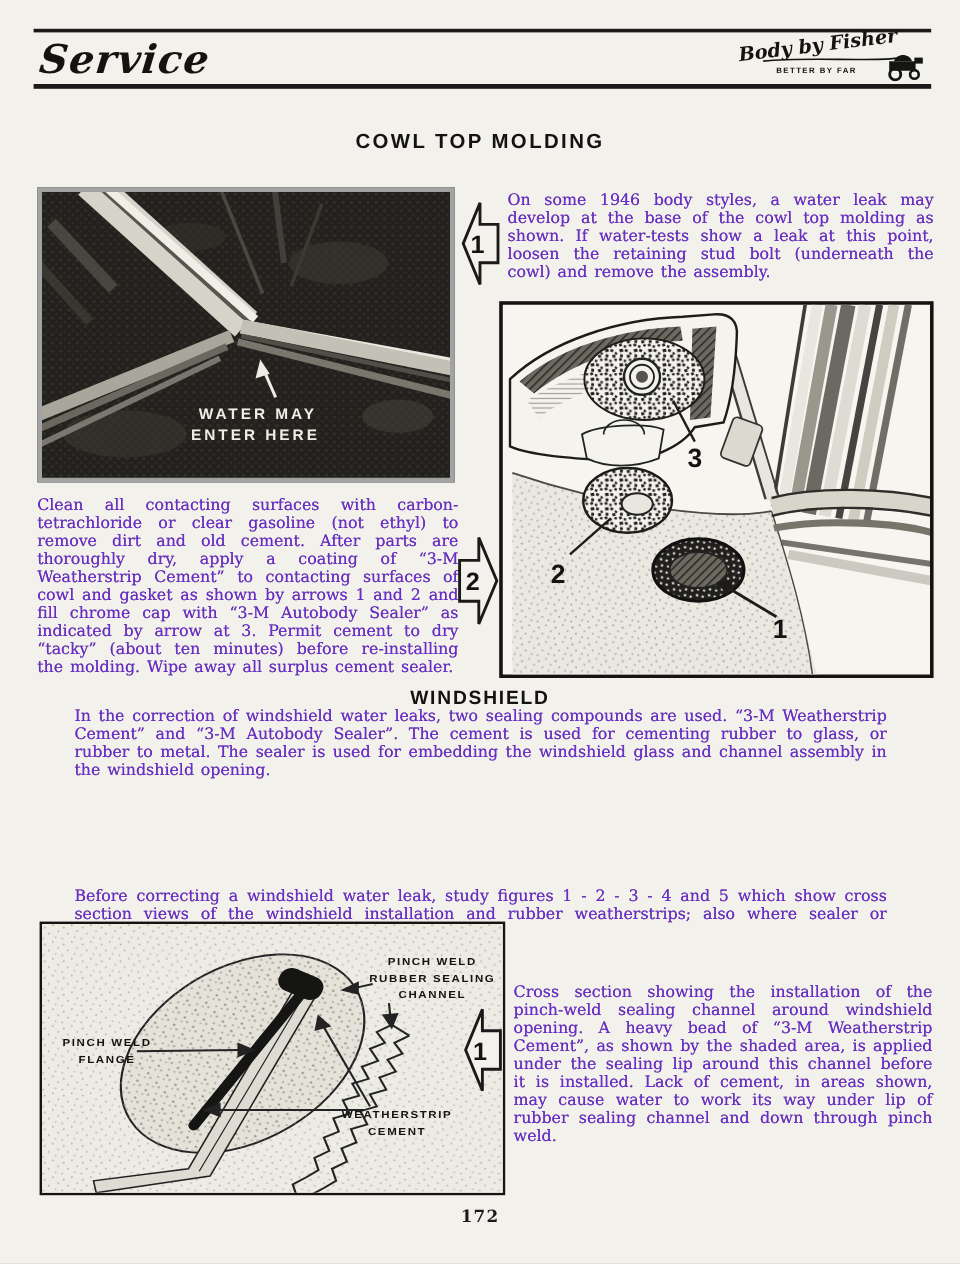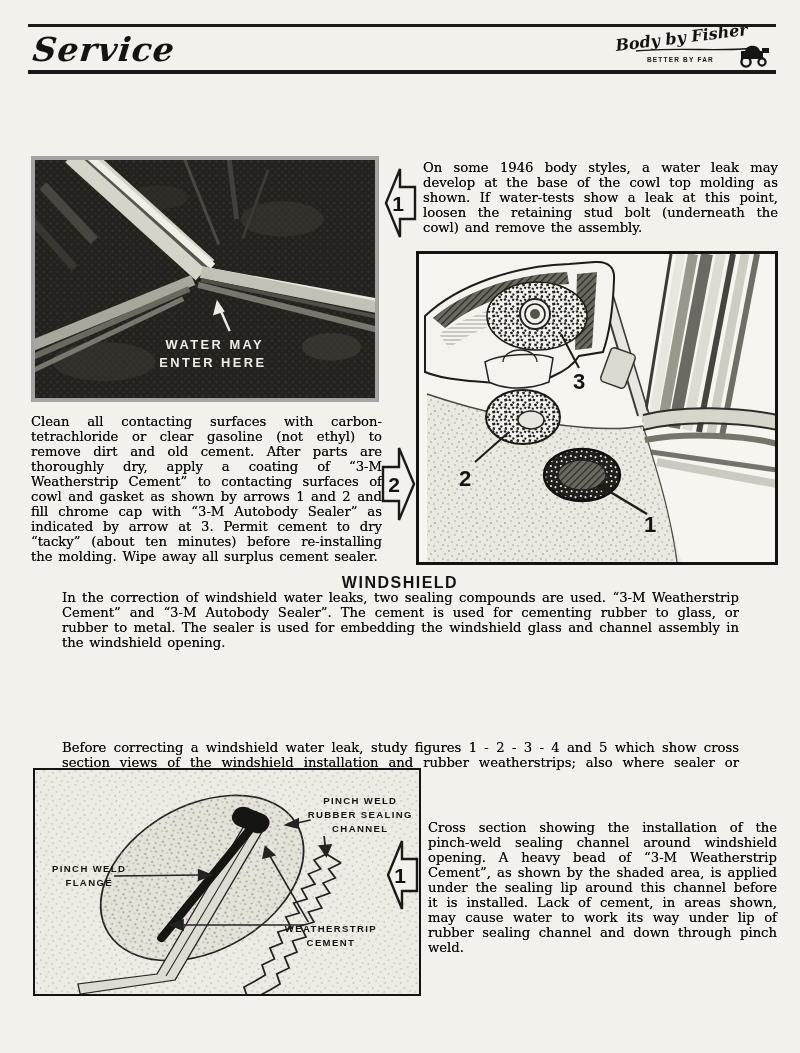--- a/index.html
+++ b/index.html
@@ -20,21 +20,21 @@
   h1.title,h2.title2{position:absolute;left:0;width:800px;text-align:center;margin:0;
         font-family:"Liberation Sans",sans-serif;font-weight:bold;color:#141312;}
   h1.title{top:108px;font-size:17px;letter-spacing:2px;}
   h2.title2{top:574px;font-size:16px;letter-spacing:1.5px;}
   figure{margin:0;box-sizing:border-box;position:absolute;}
   .photo-fig{left:31px;top:156px;width:348px;height:246px;border:4px solid #a3a3a3;background:#22211d;}
   .illus-fig{left:416px;top:251px;width:362px;height:314px;border:3px solid #141312;background:#f6f5f0;}
   .diagram-fig{left:33px;top:768px;width:388px;height:228px;border:2px solid #141312;background:#ecebe4;}
   figure svg{display:block;width:100%;height:100%;}
   .body{position:absolute;margin:0;font-size:13.2px;line-height:15px;text-align:justify;
-        color:#000000;word-spacing:1.5px;text-shadow:0 0 .3px rgba(38,36,33,.7);}
+        color:#6d28d9;word-spacing:1.5px;text-shadow:0 0 .3px rgba(38,36,33,.7);}
   .rt1{left:423px;top:160px;width:355px;}
   .lt1{left:31px;top:414px;width:351px;}
   .w1{left:62px;top:590px;width:677px;}
   .w2{left:62px;top:679px;width:677px;}
   .w3{left:62px;top:740px;width:677px;}
   .rb1{left:428px;top:820px;width:349px;}
   .callout{position:absolute;}
   .c1a{left:383px;top:164px;}
   .c2{left:377px;top:442px;}
   .c1b{left:385px;top:836px;}
@@ -63,20 +63,21 @@
       <path d="M3,9 h22 v8 h-22 z" fill="#151514"></path>
       <path d="M7,9 C 9,2 20,2 22,9 Z" fill="#151514"></path>
       <rect x="24" y="6" width="7" height="5" fill="#151514"></rect>
       <circle cx="8" cy="20" r="4.6" fill="none" stroke="#151514" stroke-width="2.4"></circle>
       <circle cx="24" cy="20" r="3.6" fill="none" stroke="#151514" stroke-width="2.2"></circle>
     </svg>
   </div>
 
   <div class="rule rule-hb"></div>
 
+  <h1 class="title">COWL TOP MOLDING</h1>
 
   <figure class="photo-fig">
     <svg viewBox="0 0 344 242" preserveAspectRatio="none">
       <defs>
         <pattern id="ph-half" width="7" height="7" patternUnits="userSpaceOnUse">
           <circle cx="1.8" cy="1.8" r="1.5" fill="#3a3931"></circle>
           <circle cx="5.3" cy="5.3" r="1.3" fill="#35342c"></circle>
         </pattern>
       </defs>
       <rect width="344" height="242" fill="#22211d"></rect>
@@ -295,14 +296,15 @@
     </svg>
   </figure>
 
   <svg class="callout c1b" width="34" height="78" viewBox="0 0 34 78">
     <polygon points="32,23 17,23 17,5 3,39 17,73 17,55 32,55"></polygon>
     <text x="15" y="47" text-anchor="middle">1</text>
   </svg>
 
   <p class="body rb1">Cross section showing the installation of the pinch-weld sealing channel around windshield opening. A heavy bead of “3-M Weatherstrip Cement”, as shown by the shaded area, is applied under the sealing lip around this channel before it is installed. Lack of cement, in areas shown, may cause water to work its way under lip of rubber sealing channel and down through pinch weld.</p>
 
+  <div class="pageno">172</div>
 
 </div>
 
 </body></html>

